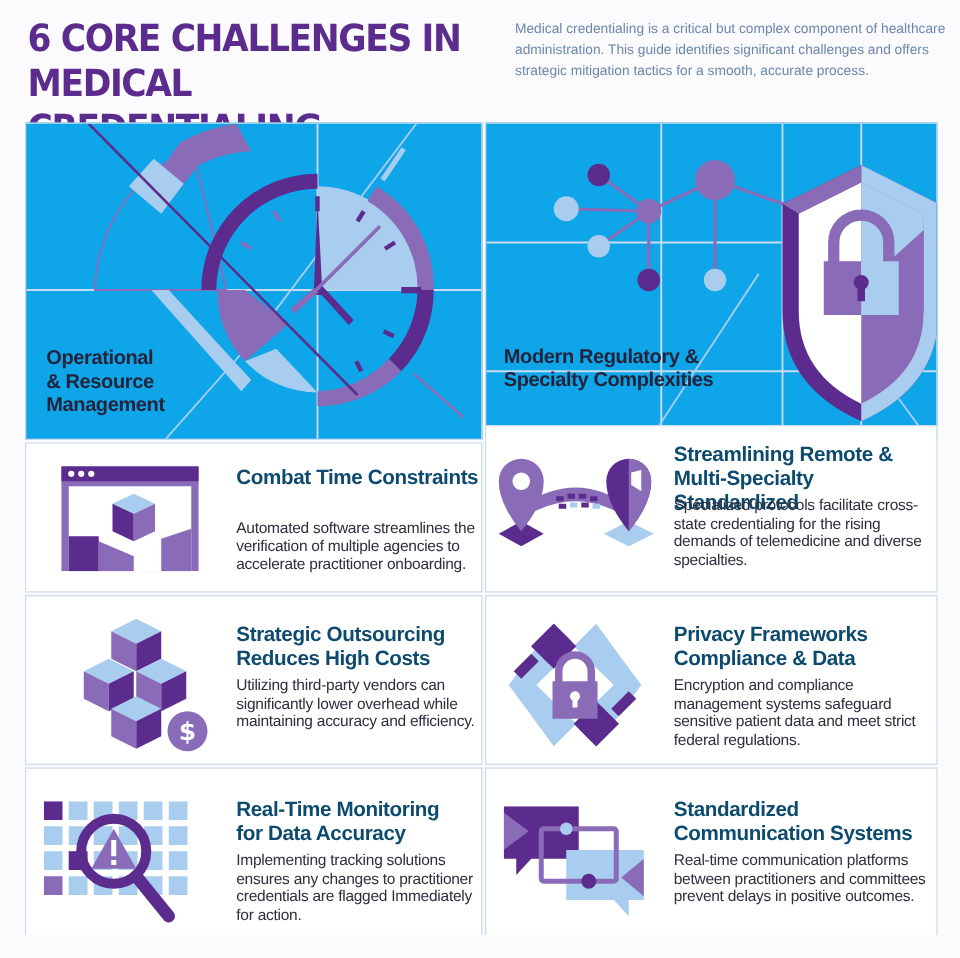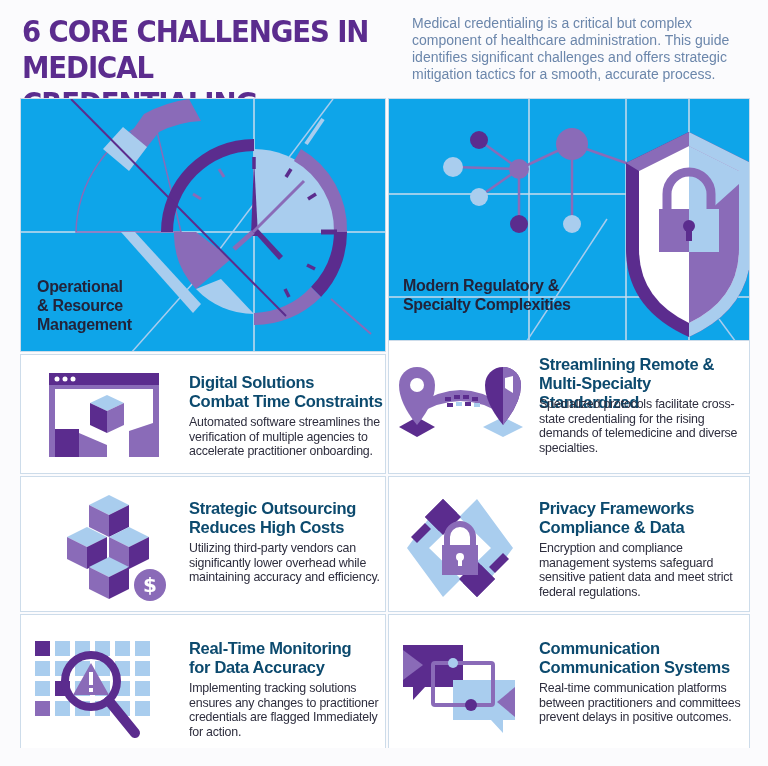--- a/index.html
+++ b/index.html
@@ -8,21 +8,21 @@
 
   .header { position: absolute; left: 0; top: 0; width: 768px; height: 96px; }
   .title {
     position: absolute; left: 22px; top: 14px; width: 380px;
     font-family: "DejaVu Sans", sans-serif; font-weight: bold;
     font-size: 30px; line-height: 36px; color: #5b2c8e; letter-spacing: -1.2px;
     transform: scaleX(0.92); transform-origin: left top;
   }
   .intro {
     position: absolute; left: 412px; top: 15px; width: 345px;
-    font-size: 14px; line-height: 17px; color: #6b86ab;
+    font-size: 11px; line-height: 17px; color: #6b86ab;
   }
 
   .hero { position: absolute; top: 98px; height: 254px; background: #0ea5e9; overflow: hidden; border: 1px solid #cddcea; }
   .hero-left { left: 20px; width: 366px; }
   .hero-right { left: 388px; width: 362px; padding-left: 26px; }
   .hero svg { position: absolute; left: 0; top: 0; }
   .hero-label {
     position: absolute; font-weight: bold; color: #23233a; font-size: 16px; line-height: 19px; letter-spacing: -0.3px;
   }
 
@@ -156,21 +156,20 @@
       <circle cx="24" cy="6" r="2.5" fill="#fff"></circle>
     <rect x="6" y="16" width="98" height="68" fill="#ffffff"></rect>
     <polygon points="6,56 30,56 30,84 6,84" fill="#5b2c8e"></polygon>
     <polygon points="80,58 104,50 104,84 80,84" fill="#8a6bb8"></polygon>
     <polygon points="41,30 58,22 75,30 58,38" fill="#a9cdee"></polygon>
     <polygon points="41,30 58,38 58,60 41,52" fill="#5b2c8e"></polygon>
     <polygon points="58,38 75,30 75,52 58,60" fill="#8a6bb8"></polygon>
     <polygon points="30,60 58,72 58,84 30,84" fill="#8a6bb8"></polygon>
   </svg>
   <div class="card-title" style="left:168px; top:18px;">
-    <div>Digital Solutions</div>
     <div>Combat Time Constraints</div>
   </div>
   <div class="card-text" style="left:168px; top:60px; width:195px;">Automated software streamlines the verification of multiple agencies to accelerate practitioner onboarding.</div>
 </div>
 
 <div class="card" style="left:388px; top:340px; width:362px; height:134px;">
   <svg class="icon" style="left:8px; top:24px;" width="130" height="80" viewBox="0 0 130 80">
     <polygon points="2,62 20,52 38,62 20,72" fill="#5b2c8e"></polygon>
     <polygon points="86,62 106,52 126,62 106,72" fill="#a9cdee"></polygon>
     <path d="M20,40 Q64,10 106,40 L106,50 Q64,22 20,50 Z" fill="#8a6bb8"></path>
@@ -301,17 +300,17 @@
   <svg class="icon" style="left:14px; top:30px;" width="118" height="90" viewBox="0 0 118 90">
     <polygon points="0,0 60,0 60,42 22,42 10,55 10,42 0,42" fill="#5b2c8e"></polygon>
     <polygon points="0,5 20,20 0,35" fill="#8a6bb8"></polygon>
     <polygon points="50,35 112,35 112,75 100,75 100,88 88,75 50,75" fill="#a9cdee"></polygon>
     <polygon points="112,42 94,57 112,72" fill="#8a6bb8"></polygon>
     <rect x="30" y="18" width="60" height="42" fill="none" stroke="#8a6bb8" stroke-width="4" rx="2"></rect>
     <circle cx="50" cy="18" r="5" fill="#a9cdee"></circle>
     <circle cx="68" cy="60" r="6" fill="#5b2c8e"></circle>
   </svg>
   <div class="card-title" style="left:150px; top:24px;">
-    <div>Communication</div>
+    <div>Standardized</div>
     <div>Communication Systems</div>
   </div>
   <div class="card-text" style="left:150px; top:66px; width:205px;">Real-time communication platforms between practitioners and committees prevent delays in positive outcomes.</div>
 </div>
 
 </body></html>

